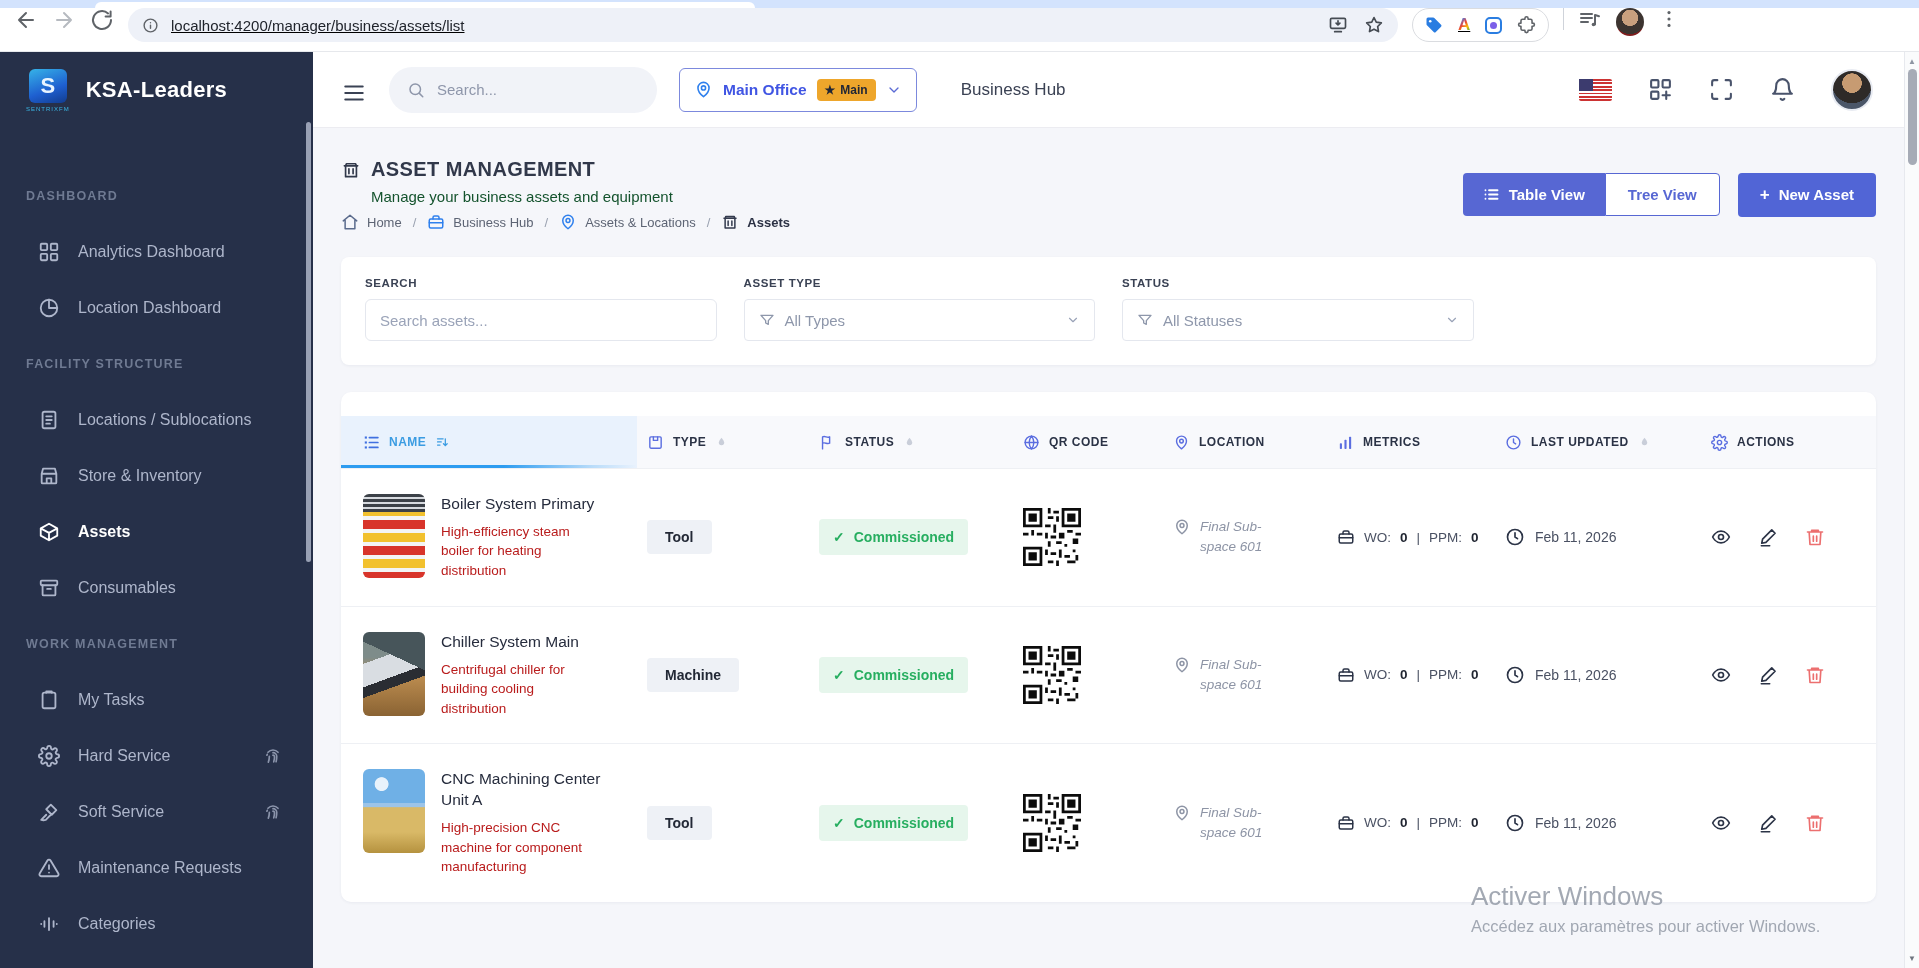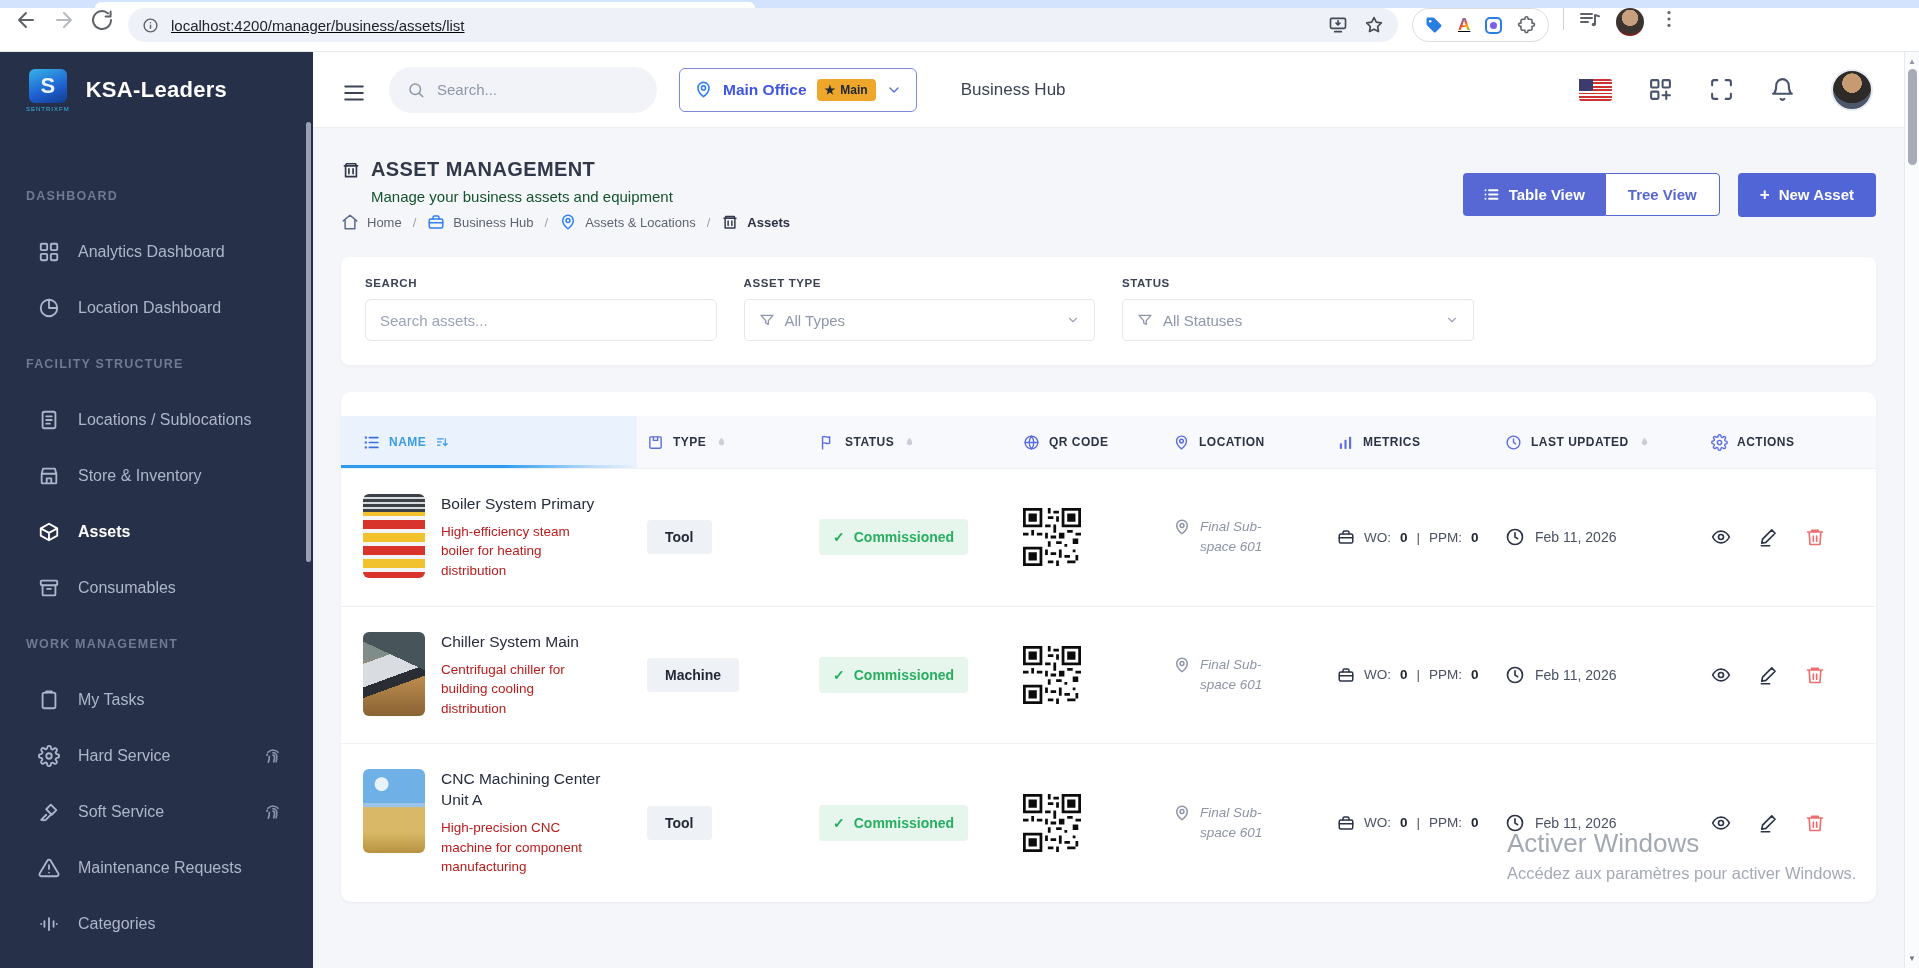--- a/index.html
+++ b/index.html
@@ -132,21 +132,21 @@
   .met-cell { display:flex; align-items:center; gap:9px; color:#4a5163; font-size:13.5px; white-space:nowrap; }
   .met-cell .cic { width:18px; height:18px; color:#2b3346; flex:none; }
   .met-val { font-weight:bold; color:#1f2430; }
   .date-cell { display:flex; align-items:center; gap:10px; color:#4a5163; font-size:14px; }
   .date-cell .cic { width:20px; height:20px; color:#2b3346; flex:none; }
   .act-cell { display:flex; align-items:center; gap:27px; }
   .act { width:20px; height:20px; color:#2b3346; cursor:pointer; }
   .act.danger { color:#ec6f6f; }
 
   
-  .watermark { position:absolute; left:1158px; top:776px; color:rgba(140,148,160,.8); pointer-events:none; z-index:5;margin-left:36px; }
+  .watermark { position:absolute; left:1158px; top:829px; color:rgba(140,148,160,.8); pointer-events:none; z-index:5; }
   .watermark .w1 { font-size:26px; }
   .watermark .w2 { font-size:16.5px; margin-top:5px; }
   .vscroll { position:absolute; top:0; right:0; bottom:0; width:15px; background:#fafbfc; border-left:1px solid #e7e9ee; display:flex; flex-direction:column; align-items:center; z-index:6; }
   .vs-arrow { color:#8f96a3; font-size:8px; padding:5px 0 3px; }
   .vs-thumb { width:9px; height:96px; border-radius:5px; background:#a6abb6; }
   .vs-bottom { margin-top:auto; color:#6f7680; font-size:8px; padding-bottom:5px; }
 </style>
 </head>
 <body>
 

